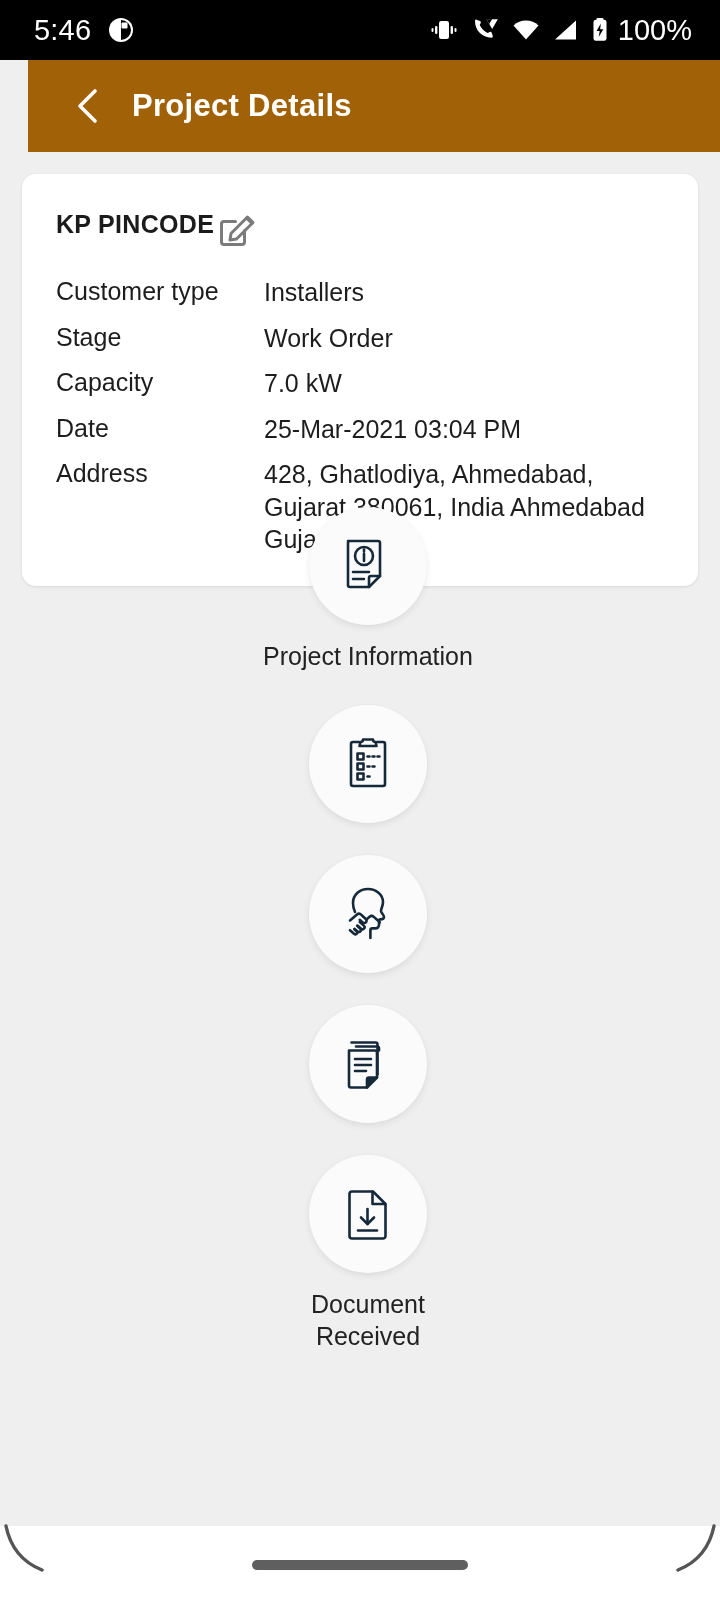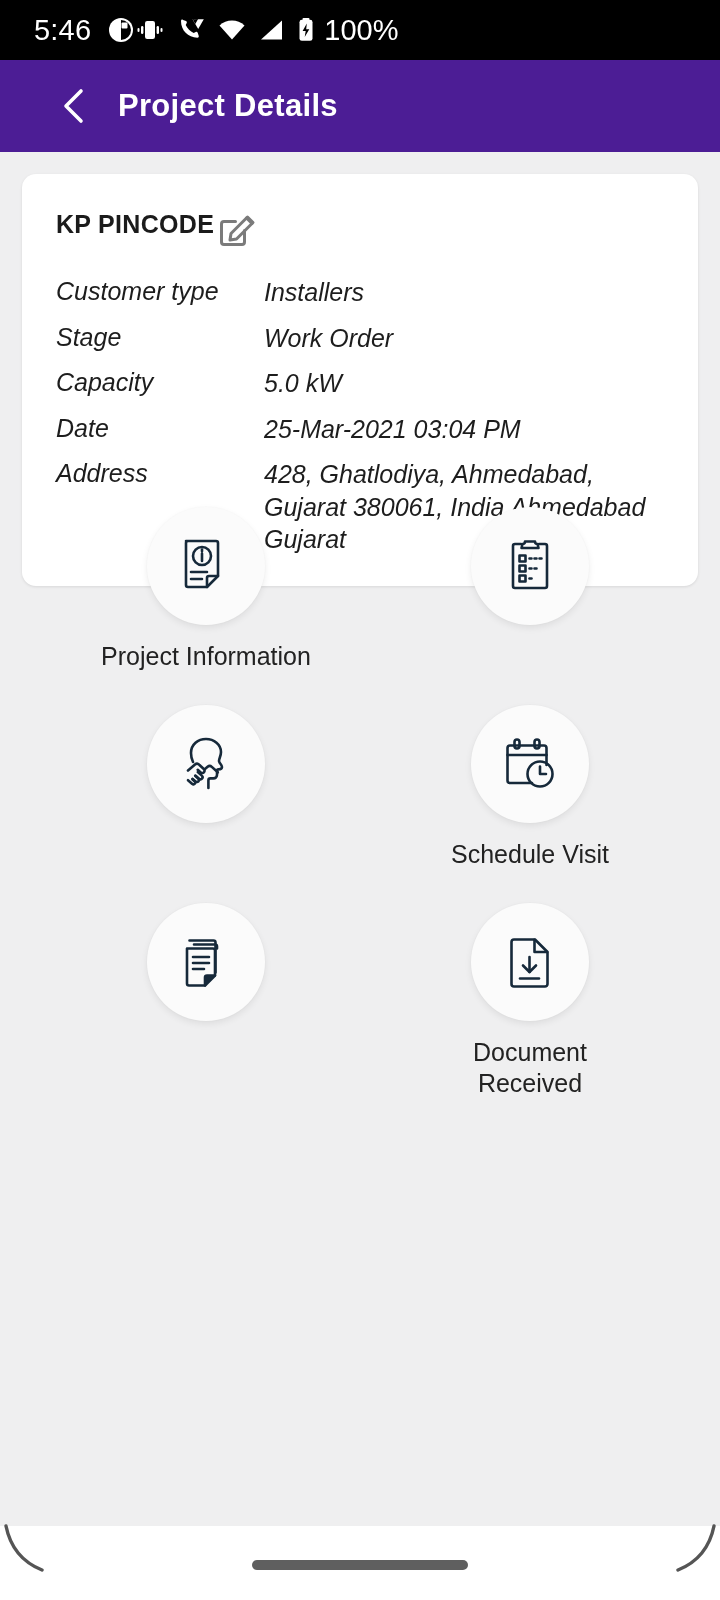--- a/index.html
+++ b/index.html
@@ -12,34 +12,35 @@
   #screen {
     position:relative;
     width:720px; height:1600px;
     background:#efeff0;
     display:flex; flex-direction:column;
   }
 
   
   .statusbar {
     height:60px; background:#000; color:#fff;
-    display:flex; align-items:center; 
+    display:flex; align-items:center; justify-content:space-between;
     padding:0 28px 0 34px; flex:none;
   }
   .sb-left { display:flex; align-items:center; gap:16px; }
   .sb-time { font-size:29px; font-weight:500; letter-spacing:.2px; }
   .sb-right { display:flex; align-items:center; gap:11px; }
   .sb-batt-text { font-size:29px; font-weight:500; margin-left:-2px; }
   .sb-ico { display:block; }
 
   
   .appbar {
-    height:92px; background:#4c1d95; color:#fff;
-    display:flex; align-items:center; padding:0 0 0 46px;
+    height:92px; background:#a16207; color:#fff;
+    display:flex; align-items:center; padding:0 0 0 32px;
     flex:none;
+    margin-left:28px;
   }
   .back-btn {
     width:56px; height:56px;
     display:flex; align-items:center; justify-content:center;
     cursor:pointer;
   }
   .appbar-title {
     font-size:31px; font-weight:600; letter-spacing:.3px;
     margin-left:16px;
   }
@@ -55,34 +56,34 @@
     padding:32px 34px 30px 34px;
   }
   .card-head { display:flex; align-items:flex-start; justify-content:flex-start; }
   .card-title {
     font-size:25px; font-weight:600; color:#1b1b1b; letter-spacing:.3px;
     padding-top:4px;
   }
   .edit-btn { width:44px; height:44px; cursor:pointer; flex:none; }
 
   .kv-table { width:100%; border-collapse:collapse; margin-top:26px; }
-  .kv-table td { vertical-align:top; padding:0 0 13px 0;font-style:italic; }
+  .kv-table td { vertical-align:top; padding:0 0 13px 0; }
   .kv-key {
     width:208px; font-size:25px; color:#1d1d1d; font-weight:400;
     line-height:1.22;
   }
   .kv-val {
     font-size:25px; color:#1d1d1d; font-weight:400; line-height:1.30;
   }
   .kv-table tr:last-child td { padding-bottom:0; }
 
   
   .grid {
     position:absolute; left:16px; right:0; top:355px;
-    display:grid; grid-template-columns:repeat(2,1fr);
+    display:grid; grid-template-columns:repeat(1,1fr);
     row-gap:32px;
     padding:0 28px;
   }
   .tile {
     display:flex; flex-direction:column; align-items:center;
     cursor:pointer;
   }
   .tile-circle {
     width:118px; height:118px; border-radius:50%;
     background:#fbfbfb;
@@ -185,21 +186,21 @@
             <tr>
           <td class="kv-key">Customer type</td>
           <td class="kv-val">Installers</td>
         </tr>
         <tr>
           <td class="kv-key">Stage</td>
           <td class="kv-val">Work Order</td>
         </tr>
         <tr>
           <td class="kv-key">Capacity</td>
-          <td class="kv-val">5.0 kW</td>
+          <td class="kv-val">7.0 kW</td>
         </tr>
         <tr>
           <td class="kv-key">Date</td>
           <td class="kv-val">25-Mar-2021 03:04 PM</td>
         </tr>
         <tr>
           <td class="kv-key">Address</td>
           <td class="kv-val">428, Ghatlodiya, Ahmedabad, Gujarat 380061, India Ahmedabad Gujarat</td>
         </tr>
       </tbody>
@@ -248,35 +249,20 @@
               <path d="M14 38.5l7-6c1.3-1.1 3-1 4.2.2l4.6 4.3c1 1 1 2.4.1 3.3-.9.9-2.3 1-3.2.1l-3-2.6"></path>
               <path d="M23.8 40l4 3.6c.9.8 1 2.1.2 3-.8.9-2.1 1-3 .2l-3.4-3"></path>
               <path d="M21.2 43.7l3 2.8c.8.8.9 2 .2 2.8-.8.9-2 1-2.8.2l-3-2.6"></path>
               <path d="M18.4 47.2l2.2 2c.7.7.8 1.8.2 2.5-.7.8-1.8.9-2.5.2L14 48.2"></path>
               <path d="M31 37l2.6-2.2c1.2-1 3-1 4.2.1l6 5.4"></path>
             </g>
           </svg>
         </div>
       </div>
 
-      <div class="tile">
-        <div class="tile-circle">
-          <svg width="64" height="64" viewBox="0 0 64 64">
-            <g fill="none" stroke="#16293a" stroke-width="2.6" stroke-linejoin="round" stroke-linecap="round">
-              <path d="M34 51H12a2.5 2.5 0 0 1-2.5-2.5V16A2.5 2.5 0 0 1 12 13.5h34A2.5 2.5 0 0 1 48.5 16v17"></path>
-              <path d="M9.5 23h39"></path>
-              <rect x="16.5" y="7.5" width="5" height="9" rx="2.5"></rect>
-              <rect x="36.5" y="7.5" width="5" height="9" rx="2.5"></rect>
-              <circle cx="42" cy="42" r="12.5"></circle>
-              <path d="M42 34.5V42h6"></path>
-            </g>
-          </svg>
-        </div>
-        <div class="tile-label">Schedule Visit</div>
-      </div>
 
 
 
       <div class="tile">
         <div class="tile-circle">
           <svg width="64" height="64" viewBox="0 0 64 64">
             <g fill="none" stroke="#16293a" stroke-width="2.6" stroke-linejoin="round" stroke-linecap="round">
               <path d="M20 14.5h21a2 2 0 0 1 2 2v2"></path>
               <path d="M15.5 10.5h24a2 2 0 0 1 2 2v30"></path>
               <path d="M13 18.5h26a2 2 0 0 1 2 2v25L31 55.5H15a2 2 0 0 1-2-2z"></path>

